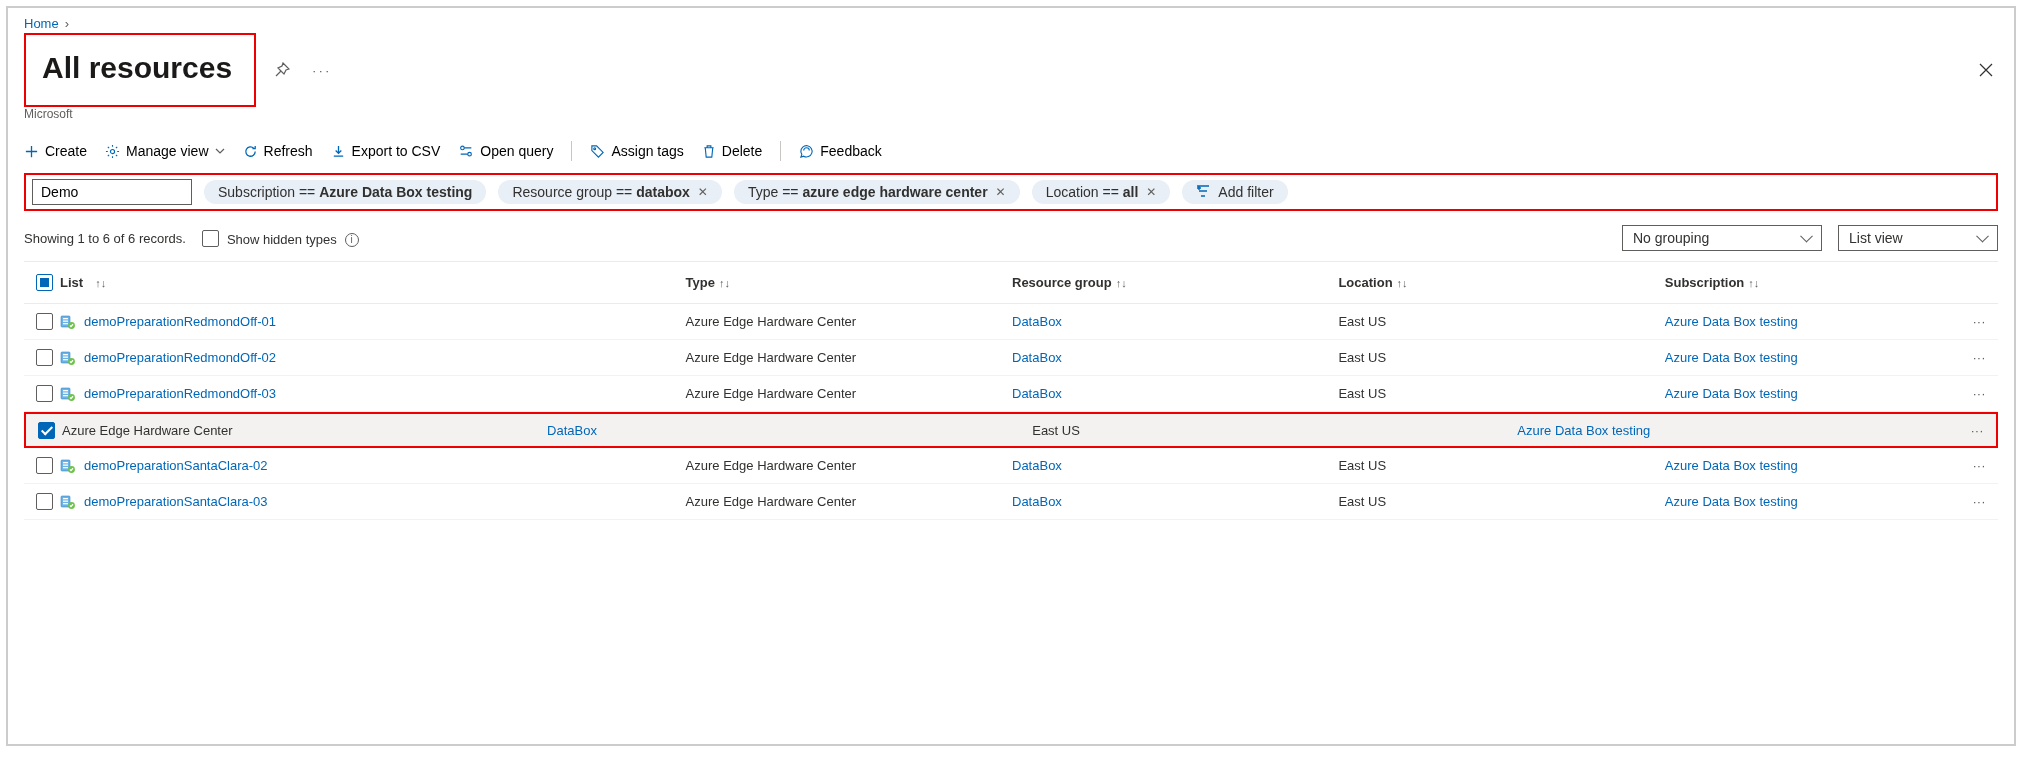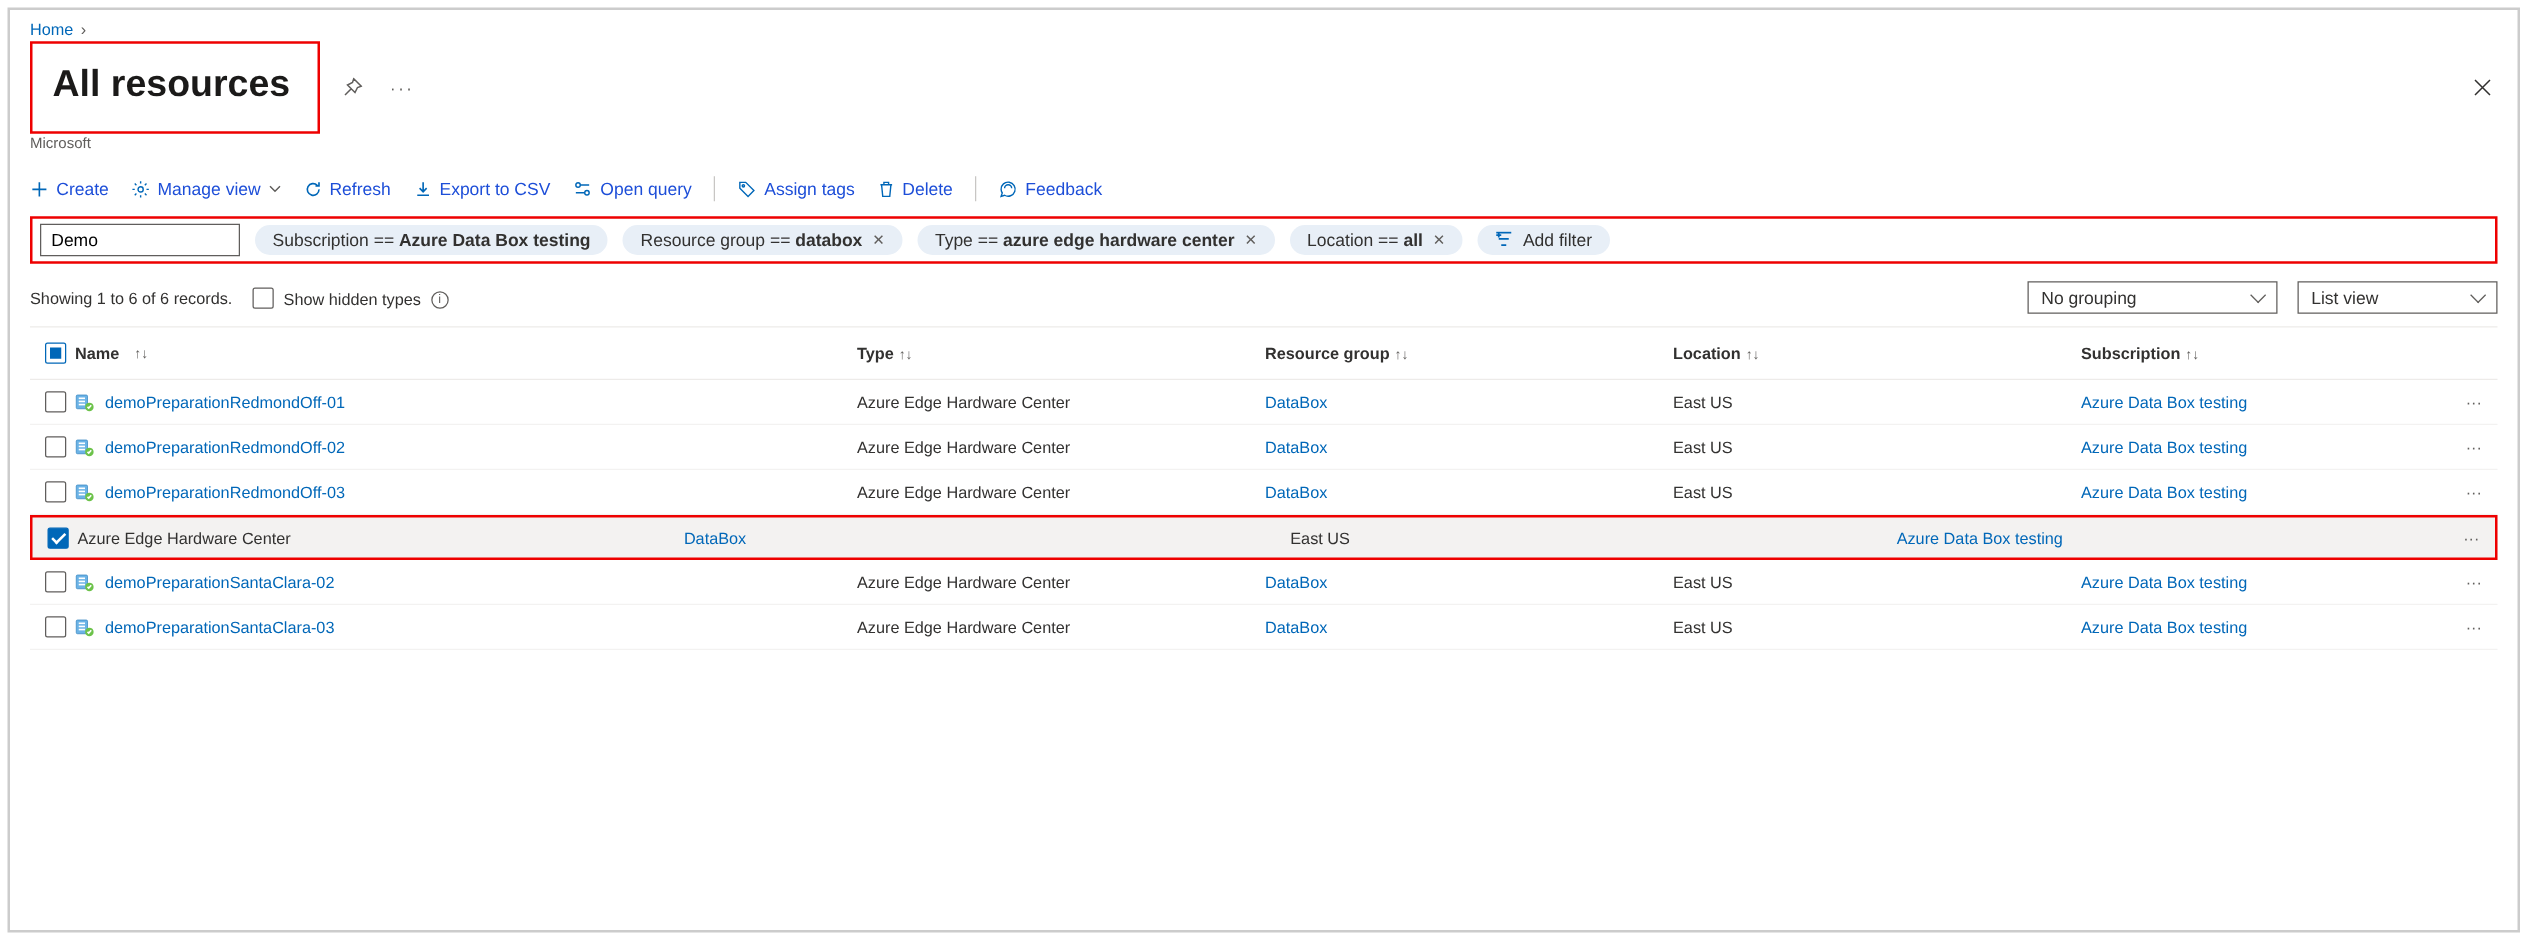--- a/index.html
+++ b/index.html
@@ -11,21 +11,21 @@
   .breadcrumb .chev { color: #605e5c; }
 
   .title-row { display: flex; align-items: center; gap: 14px; }
   .title-box { border: 2px solid #e00; padding: 0 6px 4px 0; display: inline-block; }
   .title-box h1 { margin: 16px; font-size: 30px; font-weight: 600; color: #1b1a19; }
   .subtitle { color: #605e5c; font-size: 12px; margin-top: 0; margin-bottom: 12px; }
   .icon-btn { background: none; border: none; padding: 4px; cursor: pointer; color: #605e5c; display: flex; align-items: center; }
   .close-x { margin-left: auto; font-size: 18px; }
 
   .toolbar { display: flex; align-items: center; gap: 18px; padding: 8px 0 12px 0; flex-wrap: wrap; }
-  .toolbar .cmd { display: flex; align-items: center; gap: 6px; color: #1d4ed8; background: none; border: none; cursor: pointer; font-size: 14px; padding: 2px 0; }
+  .toolbar .cmd { display: flex; align-items: center; gap: 6px; color: #000000; background: none; border: none; cursor: pointer; font-size: 14px; padding: 2px 0; }
   .toolbar .cmd .ic { color: #0067b8; display: inline-flex; }
   .sep { width: 1px; height: 20px; background: #c8c6c4; }
 
   .filter-row-wrap { border: 2px solid #e00; padding: 4px 6px; margin-bottom: 8px; }
   .filter-row { display: flex; align-items: center; gap: 12px; flex-wrap: wrap; }
   .search-box { border: 1px solid #605e5c; padding: 4px 8px; width: 160px; font-size: 14px; }
   .pill { background: #e8eff7; border-radius: 14px; padding: 4px 14px; font-size: 14px; color: #323130; display: inline-flex; align-items: center; gap: 8px; }
   .pill .x { cursor: pointer; color: #605e5c; font-size: 12px; }
   .pill .ic { color: #0067b8; }
   .pill b { font-weight: 600; }
@@ -205,21 +205,21 @@
     <div class="dropdown">No grouping</div>
     <div class="dropdown narrow">List view</div>
   </div>
 
   <div class="grid">
     <div class="grid-head">
       <div class="col-chk">
           <span class="chk indet"></span>
         </div>
       <div class="col-name">
-          <span>Name</span>
+          <span>List</span>
           <span class="sort-ic">↑↓</span>
         </div>
       <div class="col-type"><span>Type</span><span class="sort-ic">↑↓</span></div>
       <div class="col-rg"><span>Resource group</span><span class="sort-ic">↑↓</span></div>
       <div class="col-loc"><span>Location</span><span class="sort-ic">↑↓</span></div>
       <div class="col-sub"><span>Subscription</span><span class="sort-ic">↑↓</span></div>
       <div class="col-more"></div>
     </div>
     <div id="grid-body">
         <div class="grid-row">

